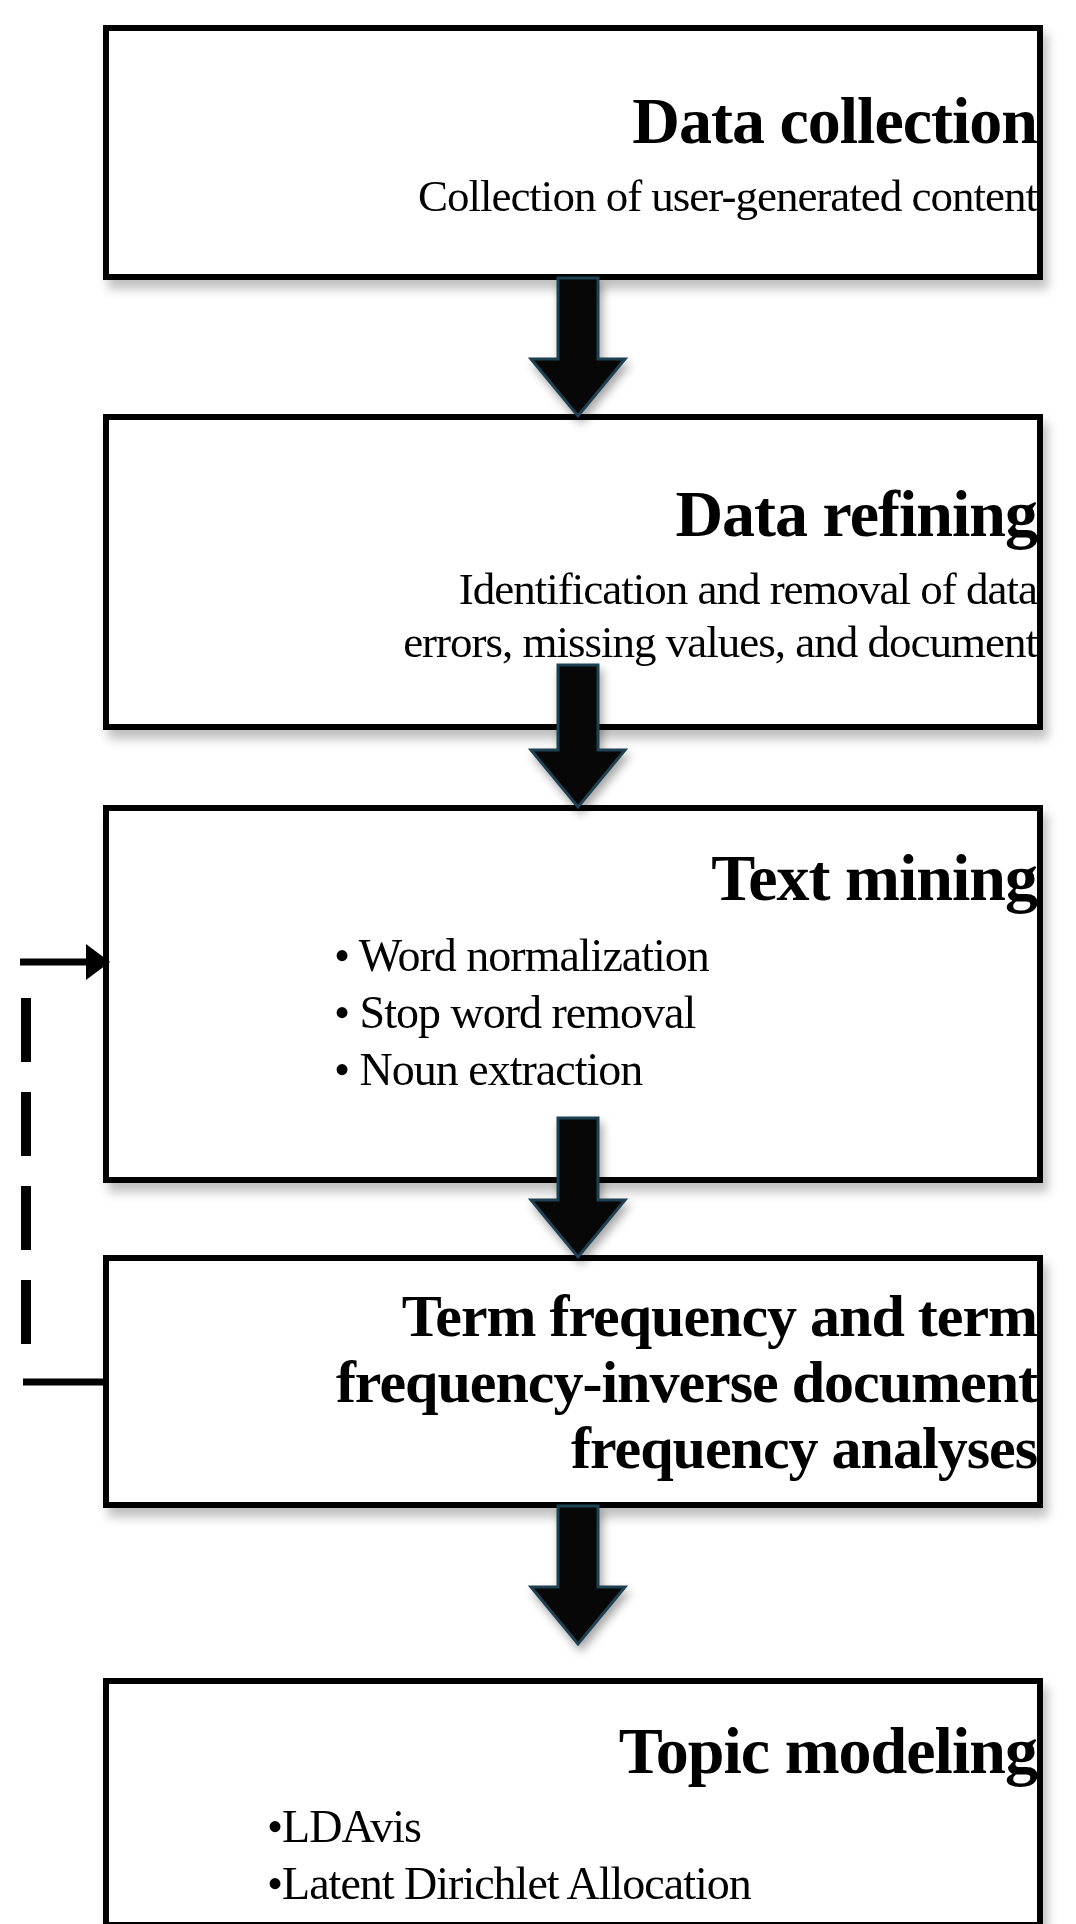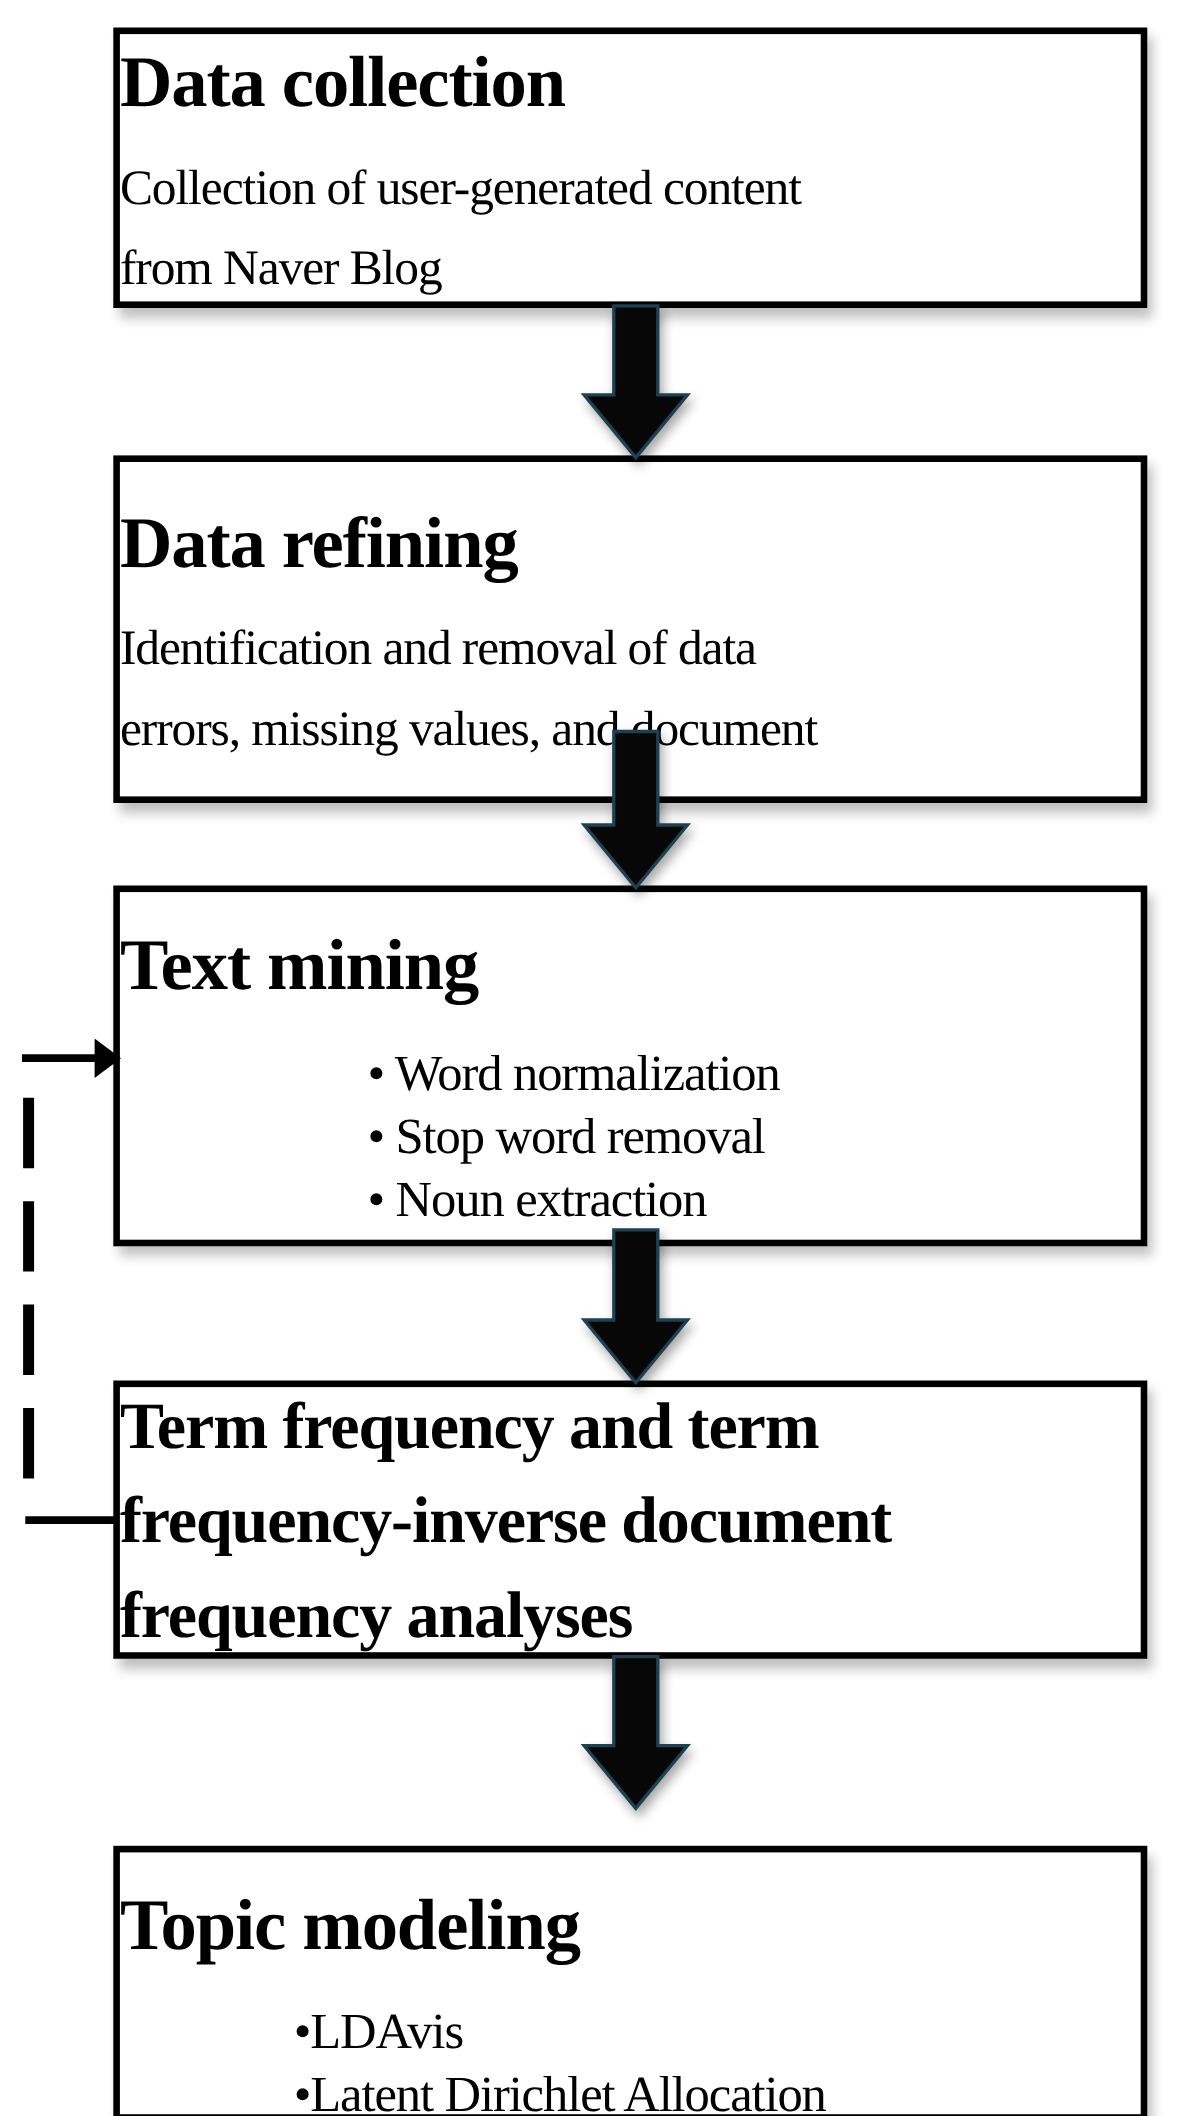--- a/index.html
+++ b/index.html
@@ -20,27 +20,26 @@
     background:var(--background);
     overflow:hidden;
   }
   .step{
     position:absolute;
     left:103px;width:940px;
     background:var(--box-fill);
     border:6px solid var(--box-border);
     box-shadow:5px 9px 10px rgba(0,0,0,0.25);
     display:flex;flex-direction:column;
-    align-items:flex-start;justify-content:center;
+    align-items:flex-end;justify-content:center;
     text-align:center;
-    gap:20px;
   }
   .box1{top:25px;height:255px;}
   .box2{top:414px;height:316px;}
-  .box3{top:805px;height:328px;}
+  .box3{top:805px;height:378px;}
   .box4{top:1255px;height:253px;}
   .box5{top:1642px;height:250px;}
   .title{
     font-size:66px;line-height:78px;font-weight:bold;
     letter-spacing:-1px;
   }
   .body-line{
     font-size:45px;line-height:53px;
     letter-spacing:-1px;
   }
@@ -72,21 +71,20 @@
   .fb-line{stroke:var(--connector);}
 </style>
 </head>
 <body>
 
 <div class="canvas">
 
   <section class="step box1">
     <h2 class="title">Data collection</h2>
     <p class="body-line">Collection of user-generated content</p>
-    <p class="body-line">from Naver Blog</p>
   </section>
 
   <section class="step box2">
     <h2 class="title">Data refining</h2>
     <p class="body-line">Identification and removal of data</p>
     <p class="body-line">errors, missing values, and document</p>
   </section>
 
   <section class="step box3">
     <h2 class="title">Text mining</h2>

